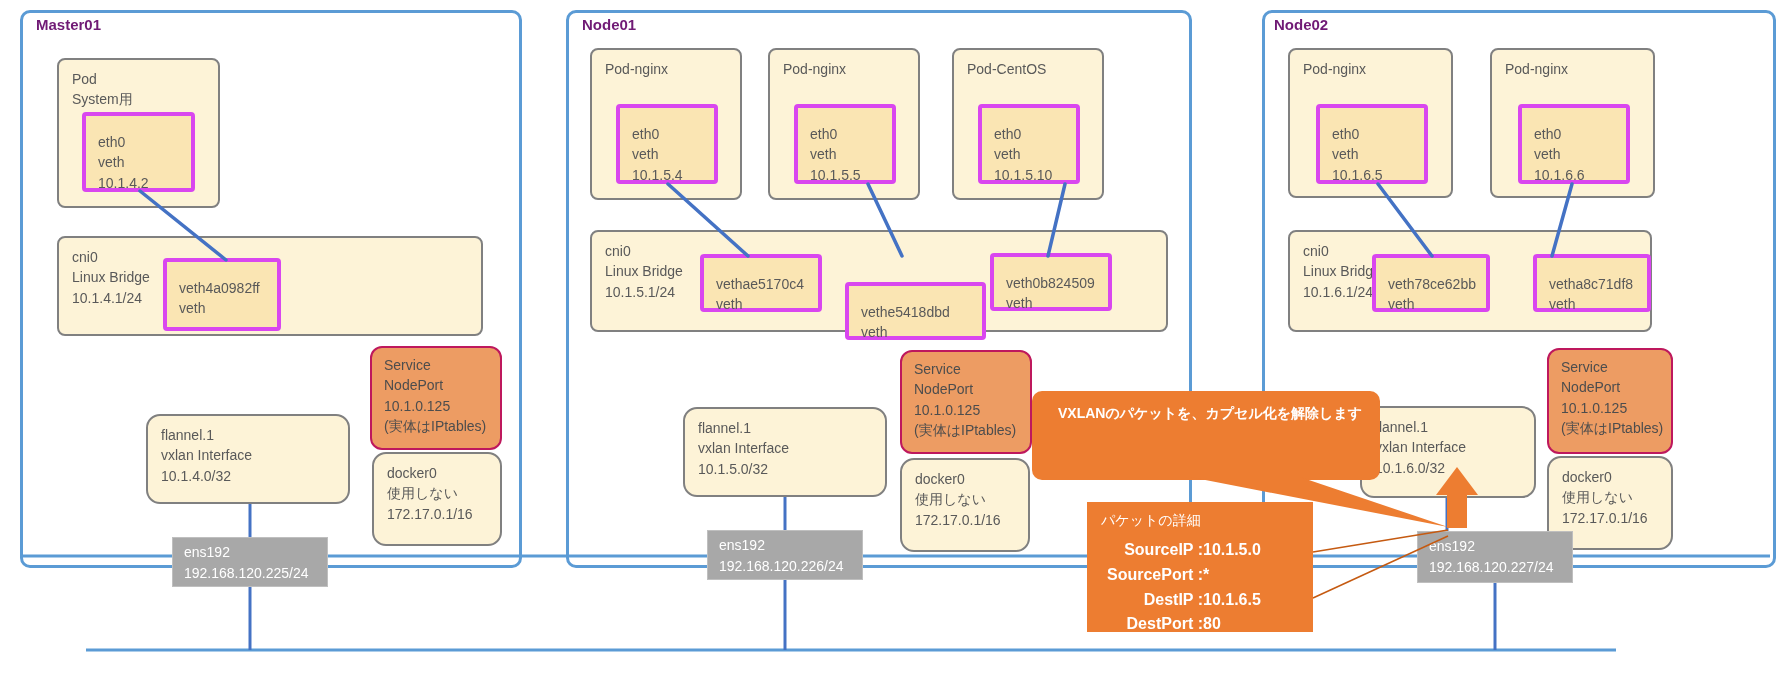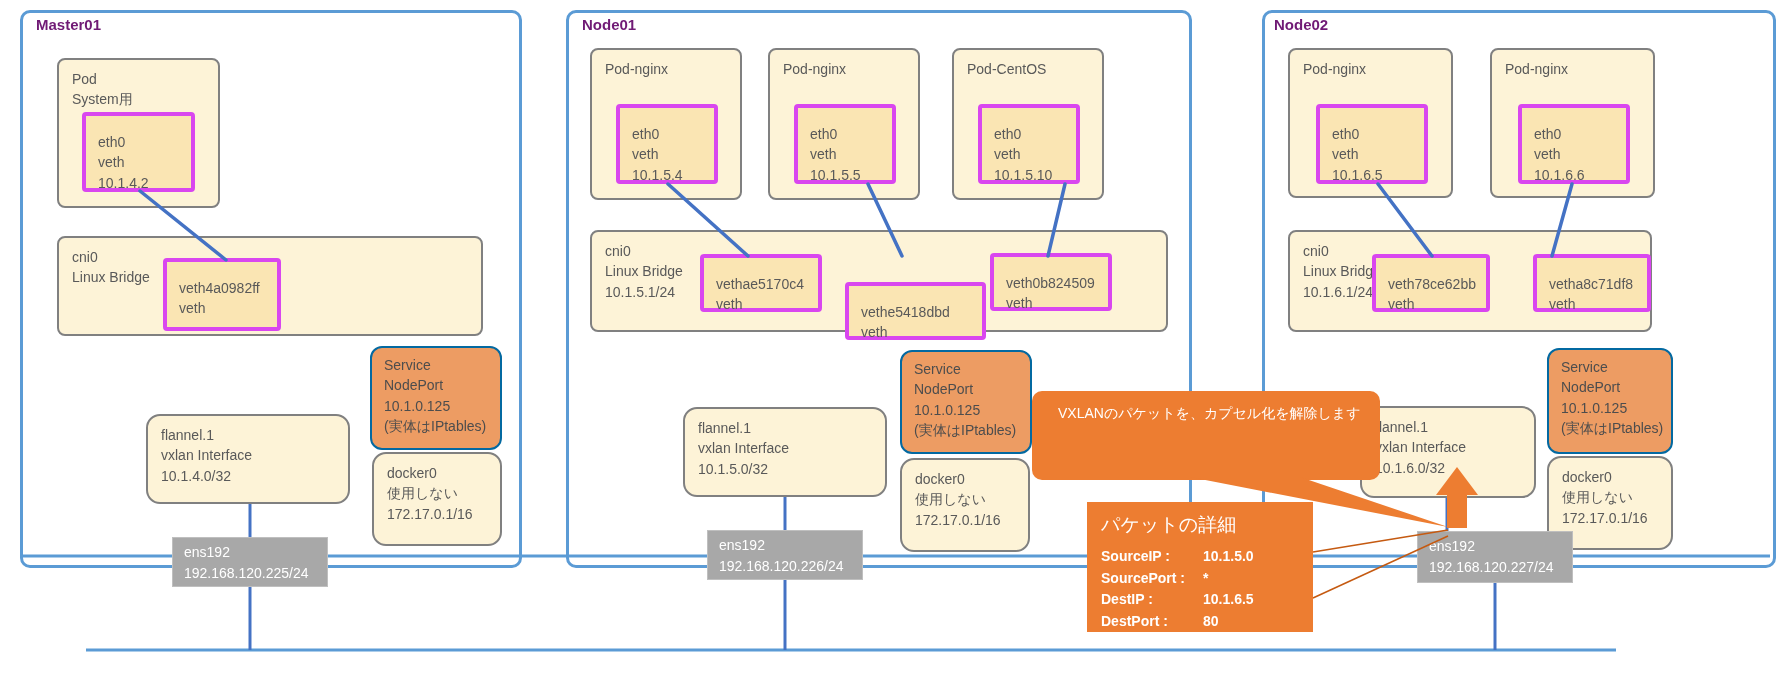--- a/index.html
+++ b/index.html
@@ -3,29 +3,29 @@
 <meta charset="utf-8">
 <style>
   html,body{margin:0;padding:0;background:#ffffff;font-family:"Liberation Sans","DejaVu Sans",sans-serif;}
   #canvas{position:relative;width:1791px;height:675px;background:#ffffff;overflow:hidden;}
   .node{position:absolute;border:3px solid #5B9BD5;border-radius:10px;z-index:2;background:transparent;}
   .ntitle{position:absolute;z-index:3;font-size:15px;font-weight:bold;color:#701a75;}
   .box{position:absolute;box-sizing:border-box;z-index:3;color:#595959;font-size:14px;line-height:1.45;}
   .cream{background:#FDF3D7;border:2px solid #808080;border-radius:8px;padding:9px 13px;}
   .inner{background:#FAE5B3;border:4px solid #d946ef;border-radius:4px;padding:16px 12px;}
   .r14{border-radius:14px;}
-  .svc{background:#ED9C63;border:2px solid #0369a1;border-radius:12px;padding:7px 12px;color:#4d4d4d;}
+  .svc{background:#ED9C63;border:2px solid #be185d;border-radius:12px;padding:7px 12px;color:#4d4d4d;}
   .gray{background:#A8A8A8;border:1px solid #BFBFBF;color:#ffffff;padding:4px 11px;line-height:1.5;}
   svg.lines{position:absolute;left:0;top:0;z-index:1;}
   svg.over{position:absolute;left:0;top:0;z-index:5;pointer-events:none;}
-  .callout{position:absolute;z-index:4;background:#ED7D31;border-radius:10px;color:#ffffff;font-weight:normal;
+  .callout{position:absolute;z-index:4;background:#ED7D31;border-radius:10px;color:#ffffff;font-weight:bold;
            font-size:14px;padding:14px 26px;white-space:nowrap;box-sizing:border-box;}
   .packet{position:absolute;z-index:6;background:#ED7D31;color:#ffffff;padding:10px 14px;box-sizing:border-box;}
-  .packet .ptitle{font-size:19px;margin-bottom:8px;}
-  .packet .prow{display:flex;font-size:14px;font-weight:bold;line-height:1.55;}
+  .packet .ptitle{font-size:14px;margin-bottom:8px;}
+  .packet .prow{display:flex;font-size:16px;font-weight:bold;line-height:1.55;text-align:right;}
   .packet .plabel{width:102px;flex:none;}
   .bl{white-space:nowrap;}
 </style>
 </head>
 <body>
 
 <div id="canvas">
 
   <svg class="lines" width="1791" height="675">
     <line x1="20" y1="556" x2="1770" y2="556" stroke="#5B9BD5" stroke-width="3"></line>
@@ -45,20 +45,21 @@
   </div>
   <div class="box inner" style="left:82px;top:112px;width:113px;height:80px;">
     <div class="bl">eth0</div>
     <div class="bl">veth</div>
     <div class="bl">10.1.4.2</div>
   </div>
 
   <div class="box cream" style="left:57px;top:236px;width:426px;height:100px;">
     <div class="bl">cni0</div>
     <div class="bl">Linux Bridge</div>
+    <div class="bl">10.1.4.1/24</div>
   </div>
   <div class="box inner" style="left:163px;top:258px;width:118px;height:73px;">
     <div class="bl">veth4a0982ff</div>
     <div class="bl">veth</div>
   </div>
 
   <div class="box svc" style="left:370px;top:346px;width:132px;height:104px;">
     <div class="bl">Service</div>
     <div class="bl">NodePort</div>
     <div class="bl">10.1.0.125</div>

